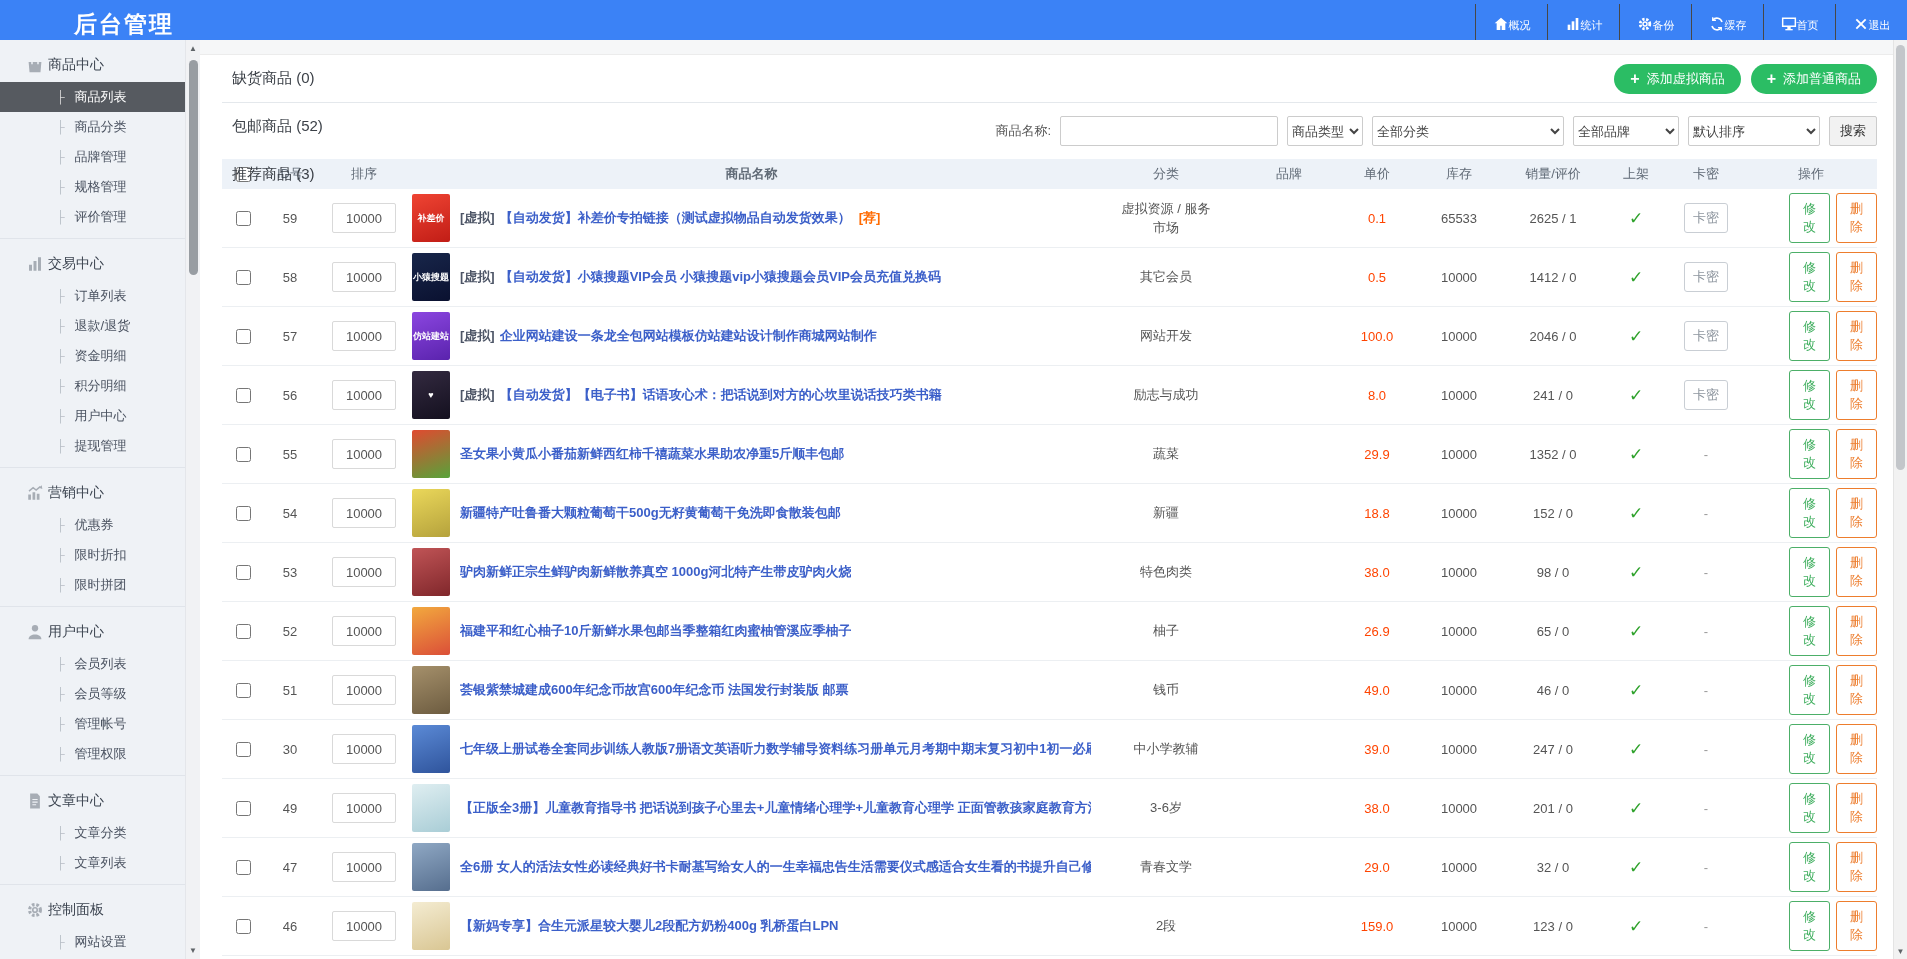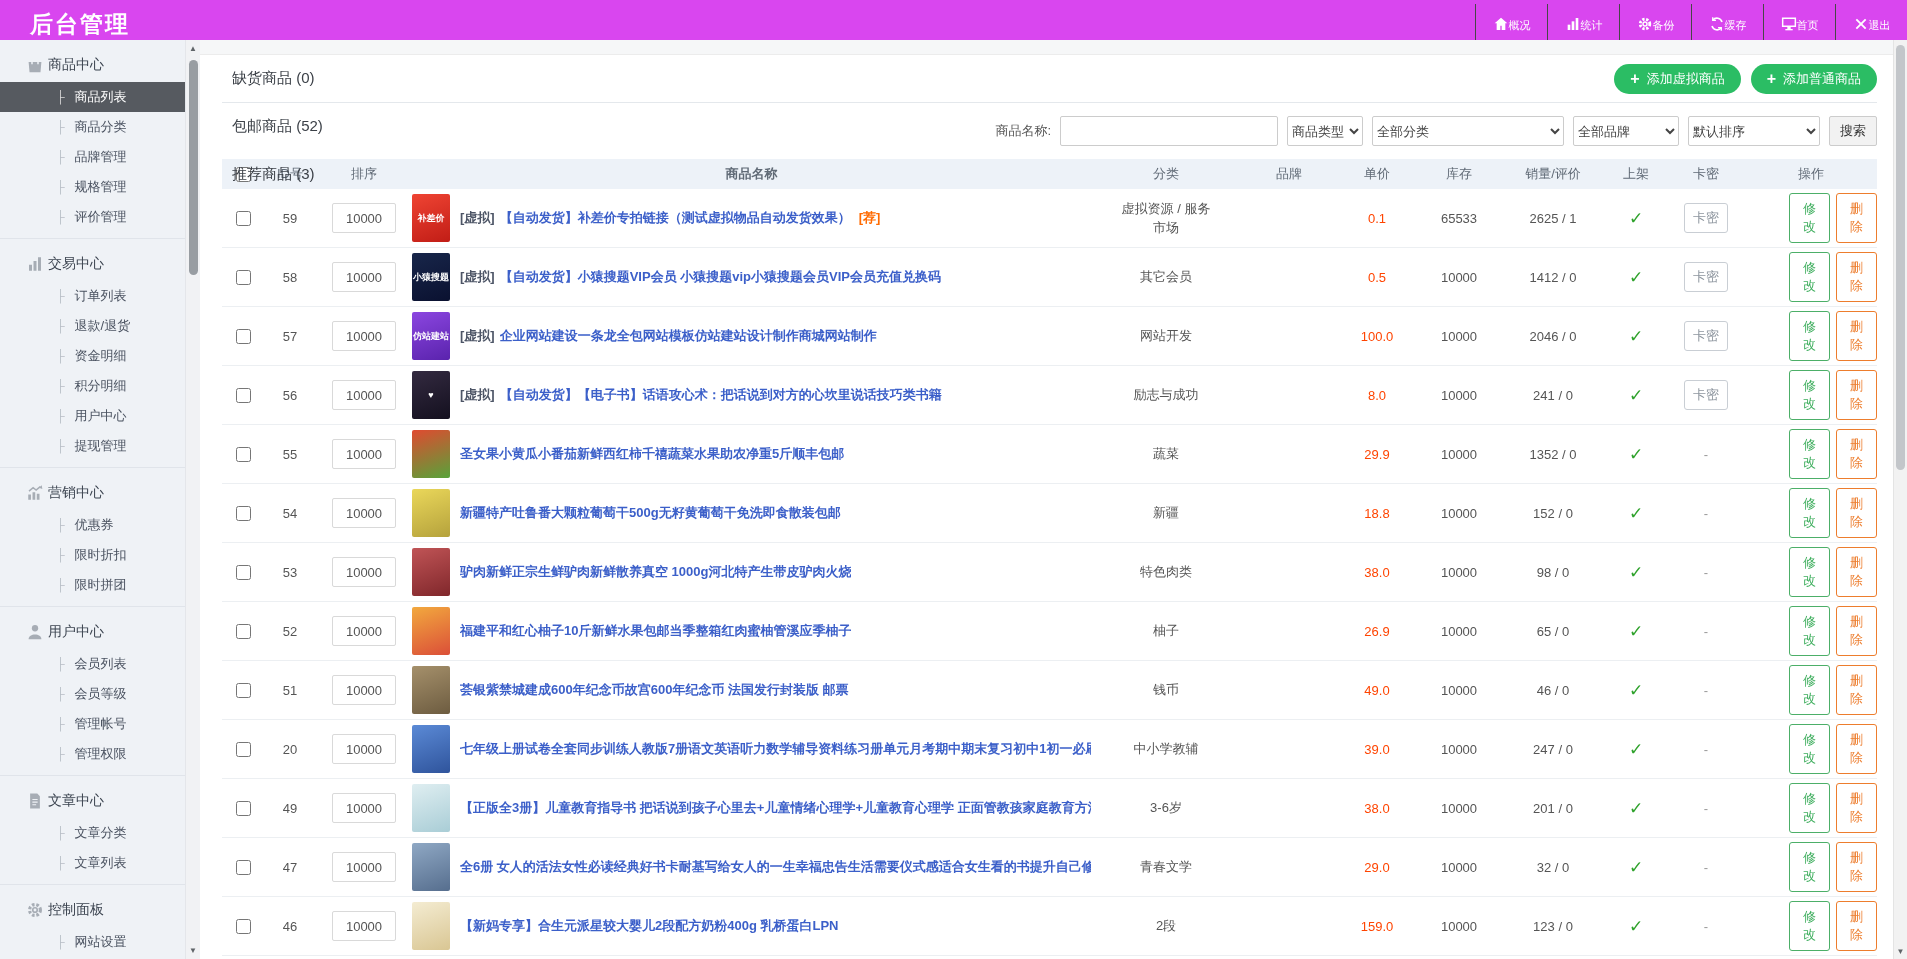--- a/index.html
+++ b/index.html
@@ -1,20 +1,20 @@
 <!DOCTYPE html>
 <html><head>
 <meta charset="utf-8">
 <style>
   * { box-sizing: border-box; margin: 0; padding: 0; }
   html,body { width:1907px; height:959px; overflow:hidden; }
   body { font-family: "Liberation Sans", "DejaVu Sans", sans-serif; background:#fff; position:relative; font-size:13px; color:#444; }
 
   
-  .topbar { position:absolute; top:0; left:0; width:1907px; height:48px; background:#d946ef; display:flex; align-items:center; }
+  .topbar { position:absolute; top:0; left:0; width:1907px; height:48px; background:#3b82f6; display:flex; align-items:center;padding-left:44px; }
   .logo { color:#fff; font-size:23px; font-weight:bold; letter-spacing:2px; padding-left:30px; }
   .topnav { margin-left:auto; display:flex; height:40px; }
   .nav-item { width:72px; height:40px; display:flex; flex-direction:row; align-items:center; justify-content:center; color:#fff; border-left:1px solid #474747; cursor:pointer; }
   .nav-item .nicon { width:16px; height:16px; line-height:0; }
   .nav-item .nicon svg { width:16px; height:16px; display:block; }
   .nav-item .nlabel { font-size:11px; margin-top:2px; }
 
   
   .sidebar { position:absolute; top:40px; left:0; width:200px; bottom:0; background:#eff2f6; overflow:hidden; }
   .sb-inner { position:absolute; top:0; left:0; right:15px; }
@@ -637,21 +637,21 @@
           </div>
           <div class="c-ops">
             <button class="op-btn op-edit">修改</button>
             <button class="op-btn op-del">删除</button>
           </div>
         </div>
         <div class="trow">
           <div class="c-check">
             <input type="checkbox" style="">
           </div>
-          <div class="c-id">20</div>
+          <div class="c-id">30</div>
           <div class="c-sort">
             <input class="sort-input" type="text" value="10000" style="">
           </div>
           <div class="c-name">
             <div class="thumb" style="background: linear-gradient(160deg, rgb(91, 138, 214), rgb(47, 84, 156));">
               <span></span>
             </div>
             <a class="pname">七年级上册试卷全套同步训练人教版7册语文英语听力数学辅导资料练习册单元月考期中期末复习初中1初一必刷题练习题模拟测试卷课练</a>
           </div>
           <div class="c-cat">中小学教辅</div>

